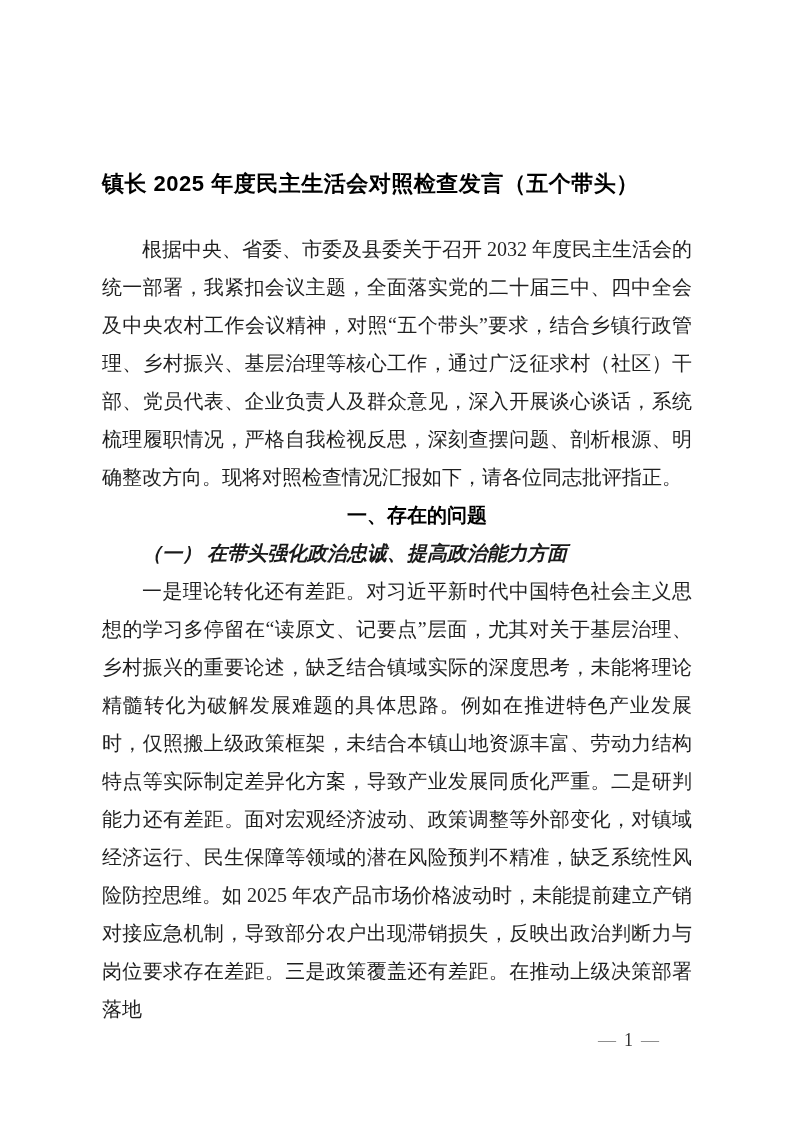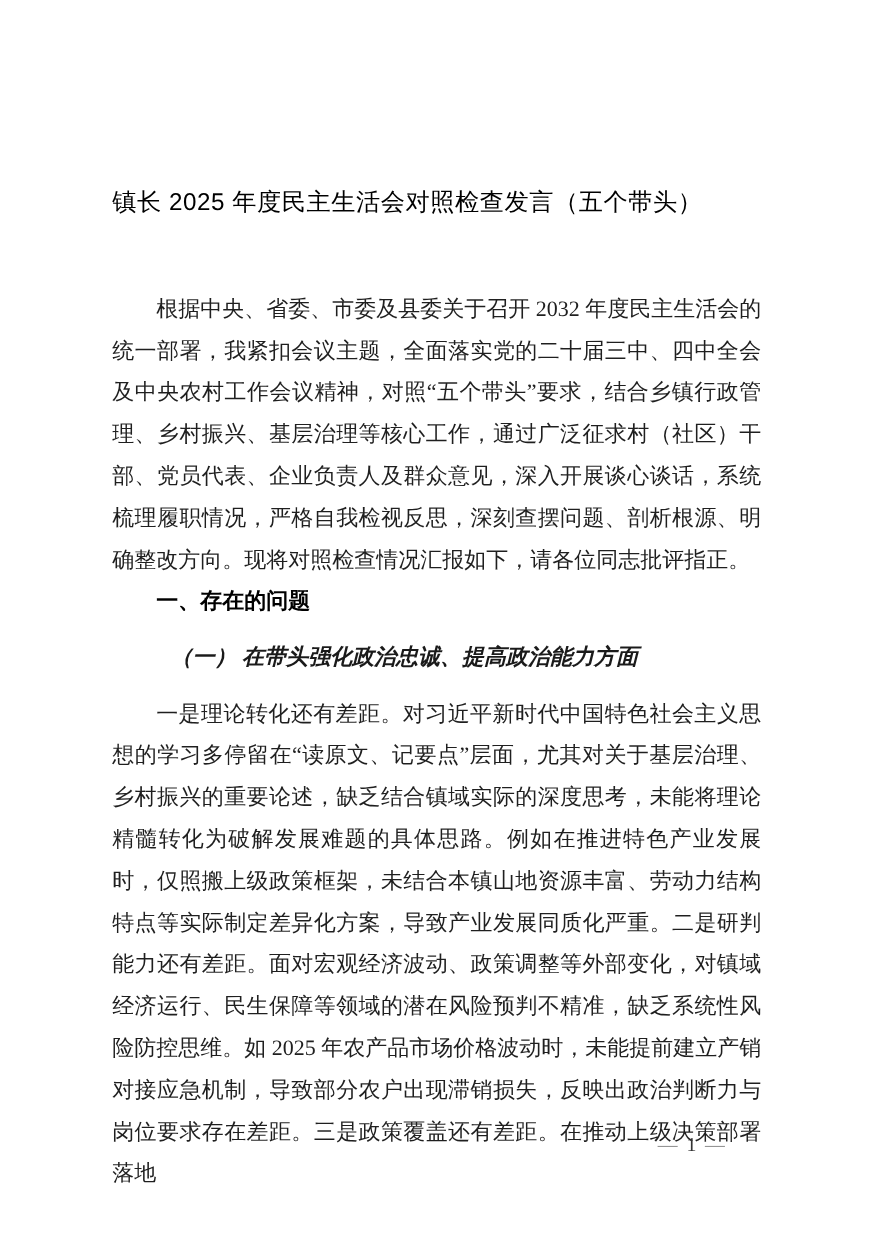--- a/index.html
+++ b/index.html
@@ -17,49 +17,50 @@
     color: #1f1f1f;
   }
   .content {
     position: absolute;
     left: 102px;
     top: 170px;
     width: 590px;
   }
   .doc-title {
     font-family: "Liberation Sans", sans-serif;
-    font-weight: 400;
+    font-weight: 700;
     font-size: 22px;
     line-height: 28px;
     color: #000000;
-    margin: 0 0 64px 0;
+    margin: 0 0 32px 0;
     letter-spacing: 0.5px;
   }
   .body-para {
     font-size: 20px;
     line-height: 38px;
     text-align: justify;
     text-indent: 2em;
     margin: 0;
     color: #1f1f1f;
   }
   .section-heading {
     font-family: "Liberation Sans", sans-serif;
     font-weight: 700;
     font-size: 20px;
     line-height: 38px;
     text-indent: 2em;
     margin: 0;
     color: #000000;
+    text-align: center;
   }
   .sub-heading {
     font-size: 20px;
     line-height: 38px;
     text-indent: 2em;
-    margin: 13px;
+    margin: 0;
     font-weight: 700;
     font-style: italic;
     color: #1a1a1a;
   }
   .page-footer {
     position: absolute;
     top: 1028px;
     left: 598px;
     font-size: 18px;
     line-height: 24px;

